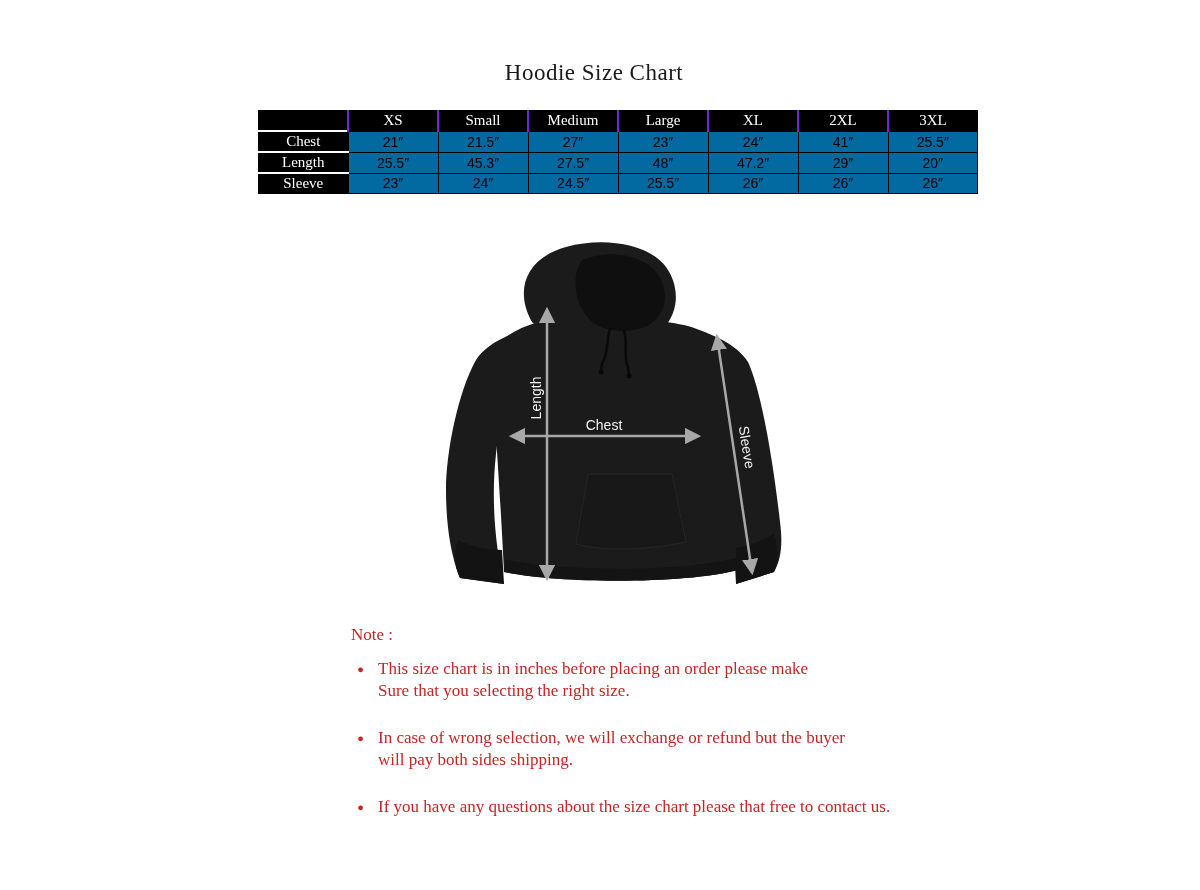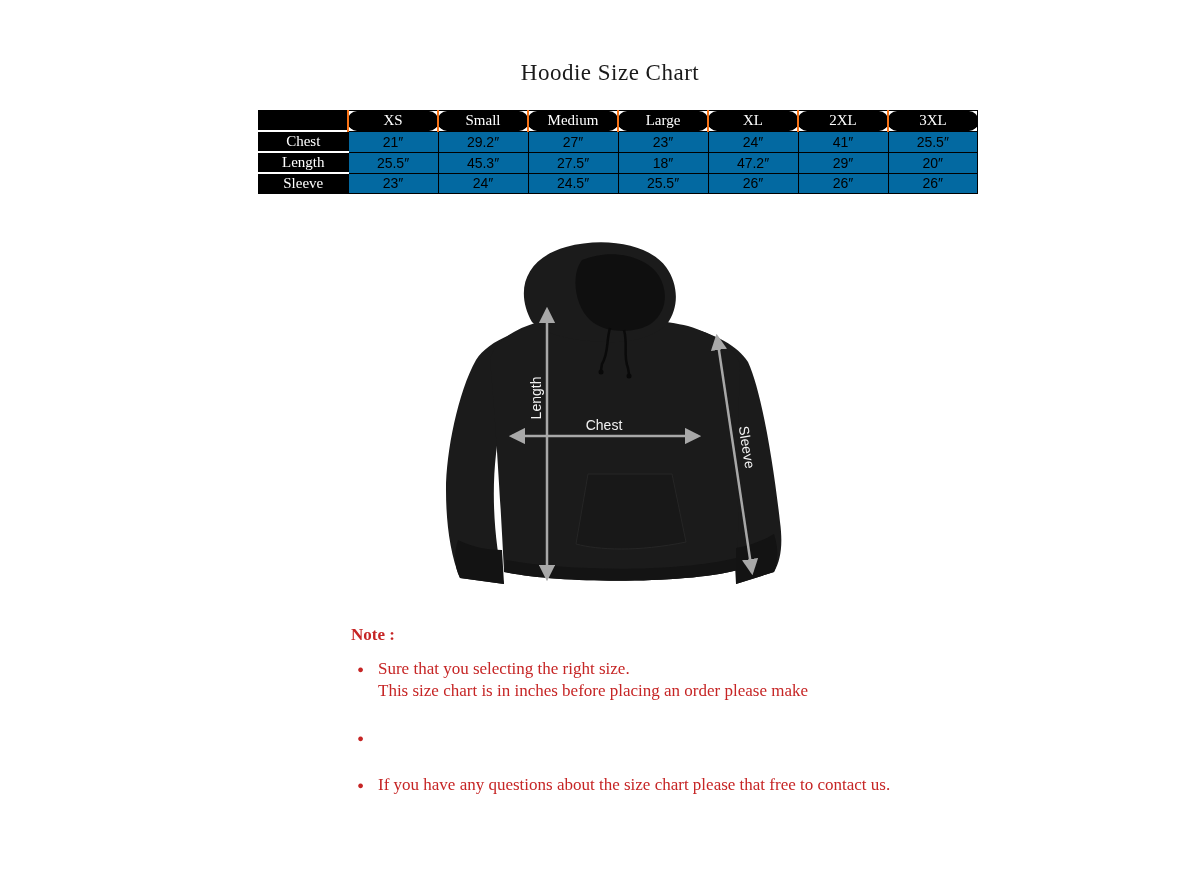--- a/index.html
+++ b/index.html
@@ -3,21 +3,21 @@
 <meta charset="utf-8">
 <style>
   html,body { margin:0; padding:0; }
   body {
     width:1200px; height:890px; position:relative; background:#ffffff;
     font-family:"Liberation Serif", serif; overflow:hidden;
   }
 
   
   .title {
-    position:absolute; top:60px; left:20px; width:1180px;
+    position:absolute; top:60px; left:4px; width:1180px;
     text-align:center; font-size:23px; color:#1a1a1a;
     font-family:"Liberation Serif", serif; letter-spacing:0.5px;
   }
 
   
   .table-wrap { position:absolute; left:258px; top:110px; }
   table.size-chart {
     border-collapse:collapse; table-layout:fixed; border:1px solid #000;
   }
   table.size-chart th, table.size-chart td {
@@ -25,21 +25,21 @@
     overflow:hidden; white-space:nowrap;
   }
   table.size-chart td {
     border:1px solid #000; background:#0369a1; color:#000;
     font-family:"Liberation Sans", sans-serif; font-size:14px;
   }
   table.size-chart th.blk {
     background:#000; color:#fff; font-weight:normal;
     font-family:"Liberation Serif", serif; font-size:15px;
   }
-  table.size-chart th.blk + th.blk { border-left:2px solid #f97316;border-radius:9px; }
+  table.size-chart th.blk + th.blk { border-left:2px solid #6d28d9; }
   table.size-chart th.rowlabel { border-top:2px solid #fff; }
 
   
   .hoodie-svg { position:absolute; left:440px; top:240px; }
   .hoodie-main { fill:var(--hoodie-black,#1b1b1b); }
   .hoodie-dark { fill:#131313; }
   .hoodie-hem  { fill:#141414; }
   .hoodie-pocket { fill:#181818; stroke:#262626; stroke-width:1; }
   .hood-inner { fill:#0d0d0d; opacity:0.85; }
   .drawstring { stroke:#0a0a0a; stroke-width:2.5; fill:none; }
@@ -49,21 +49,21 @@
   .diagram-label {
     fill:#f2f2f2; font-family:"Liberation Sans", sans-serif; font-size:14px;
   }
 
   
   .notes {
     position:absolute; left:351px; top:624px; width:640px;
     color:var(--note-red,#c62525); font-size:17px; line-height:22px;
     font-family:"Liberation Serif", serif;
   }
-  .note-heading { margin:0 0 12px 0;font-weight:bold; }
+  .note-heading { margin:0 0 12px 0; }
   .note-item { display:flex; margin:0 0 25px 0; }
   .note-bullet {
     flex:0 0 9px; margin-left:5px; margin-right:13px; font-size:11px;
     line-height:22px; text-align:center;
   }
   .note-lines { flex:1; }
 </style>
 </head>
 <body>
 
@@ -78,33 +78,33 @@
       <th class="blk">Small</th>
       <th class="blk">Medium</th>
       <th class="blk">Large</th>
       <th class="blk">XL</th>
       <th class="blk">2XL</th>
       <th class="blk">3XL</th>
     </tr>
     <tr>
       <th class="blk rowlabel">Chest</th>
       <td>21″</td>
-      <td>29.2″</td>
+      <td>21.5″</td>
       <td>27″</td>
       <td>23″</td>
       <td>24″</td>
       <td>41″</td>
       <td>25.5″</td>
     </tr>
     <tr>
       <th class="blk rowlabel">Length</th>
       <td>25.5″</td>
       <td>45.3″</td>
       <td>27.5″</td>
-      <td>18″</td>
+      <td>48″</td>
       <td>47.2″</td>
       <td>29″</td>
       <td>20″</td>
     </tr>
     <tr>
       <th class="blk rowlabel">Sleeve</th>
       <td>23″</td>
       <td>24″</td>
       <td>24.5″</td>
       <td>25.5″</td>
@@ -145,28 +145,30 @@
   <text class="diagram-label" x="164" y="190" text-anchor="middle">Chest</text>
   <text class="diagram-label" transform="translate(302 208) rotate(81)" text-anchor="middle">Sleeve</text>
 </svg>
 
 <div class="notes">
   <div class="note-heading">Note :</div>
 
   <div class="note-item">
     <span class="note-bullet">●</span>
     <span class="note-lines">
+      <div>This size chart is in inches before placing an order please make</div>
       <div>Sure that you selecting the right size.</div>
-      <div>This size chart is in inches before placing an order please make</div>
     </span>
   </div>
 
   <div class="note-item">
     <span class="note-bullet">●</span>
     <span class="note-lines">
+      <div>In case of wrong selection, we will exchange or refund but the buyer</div>
+      <div>will pay both sides shipping.</div>
     </span>
   </div>
 
   <div class="note-item">
     <span class="note-bullet">●</span>
     <span class="note-lines">
       <div>If you have any questions about the size chart please that free to contact us.</div>
     </span>
   </div>
 </div>

